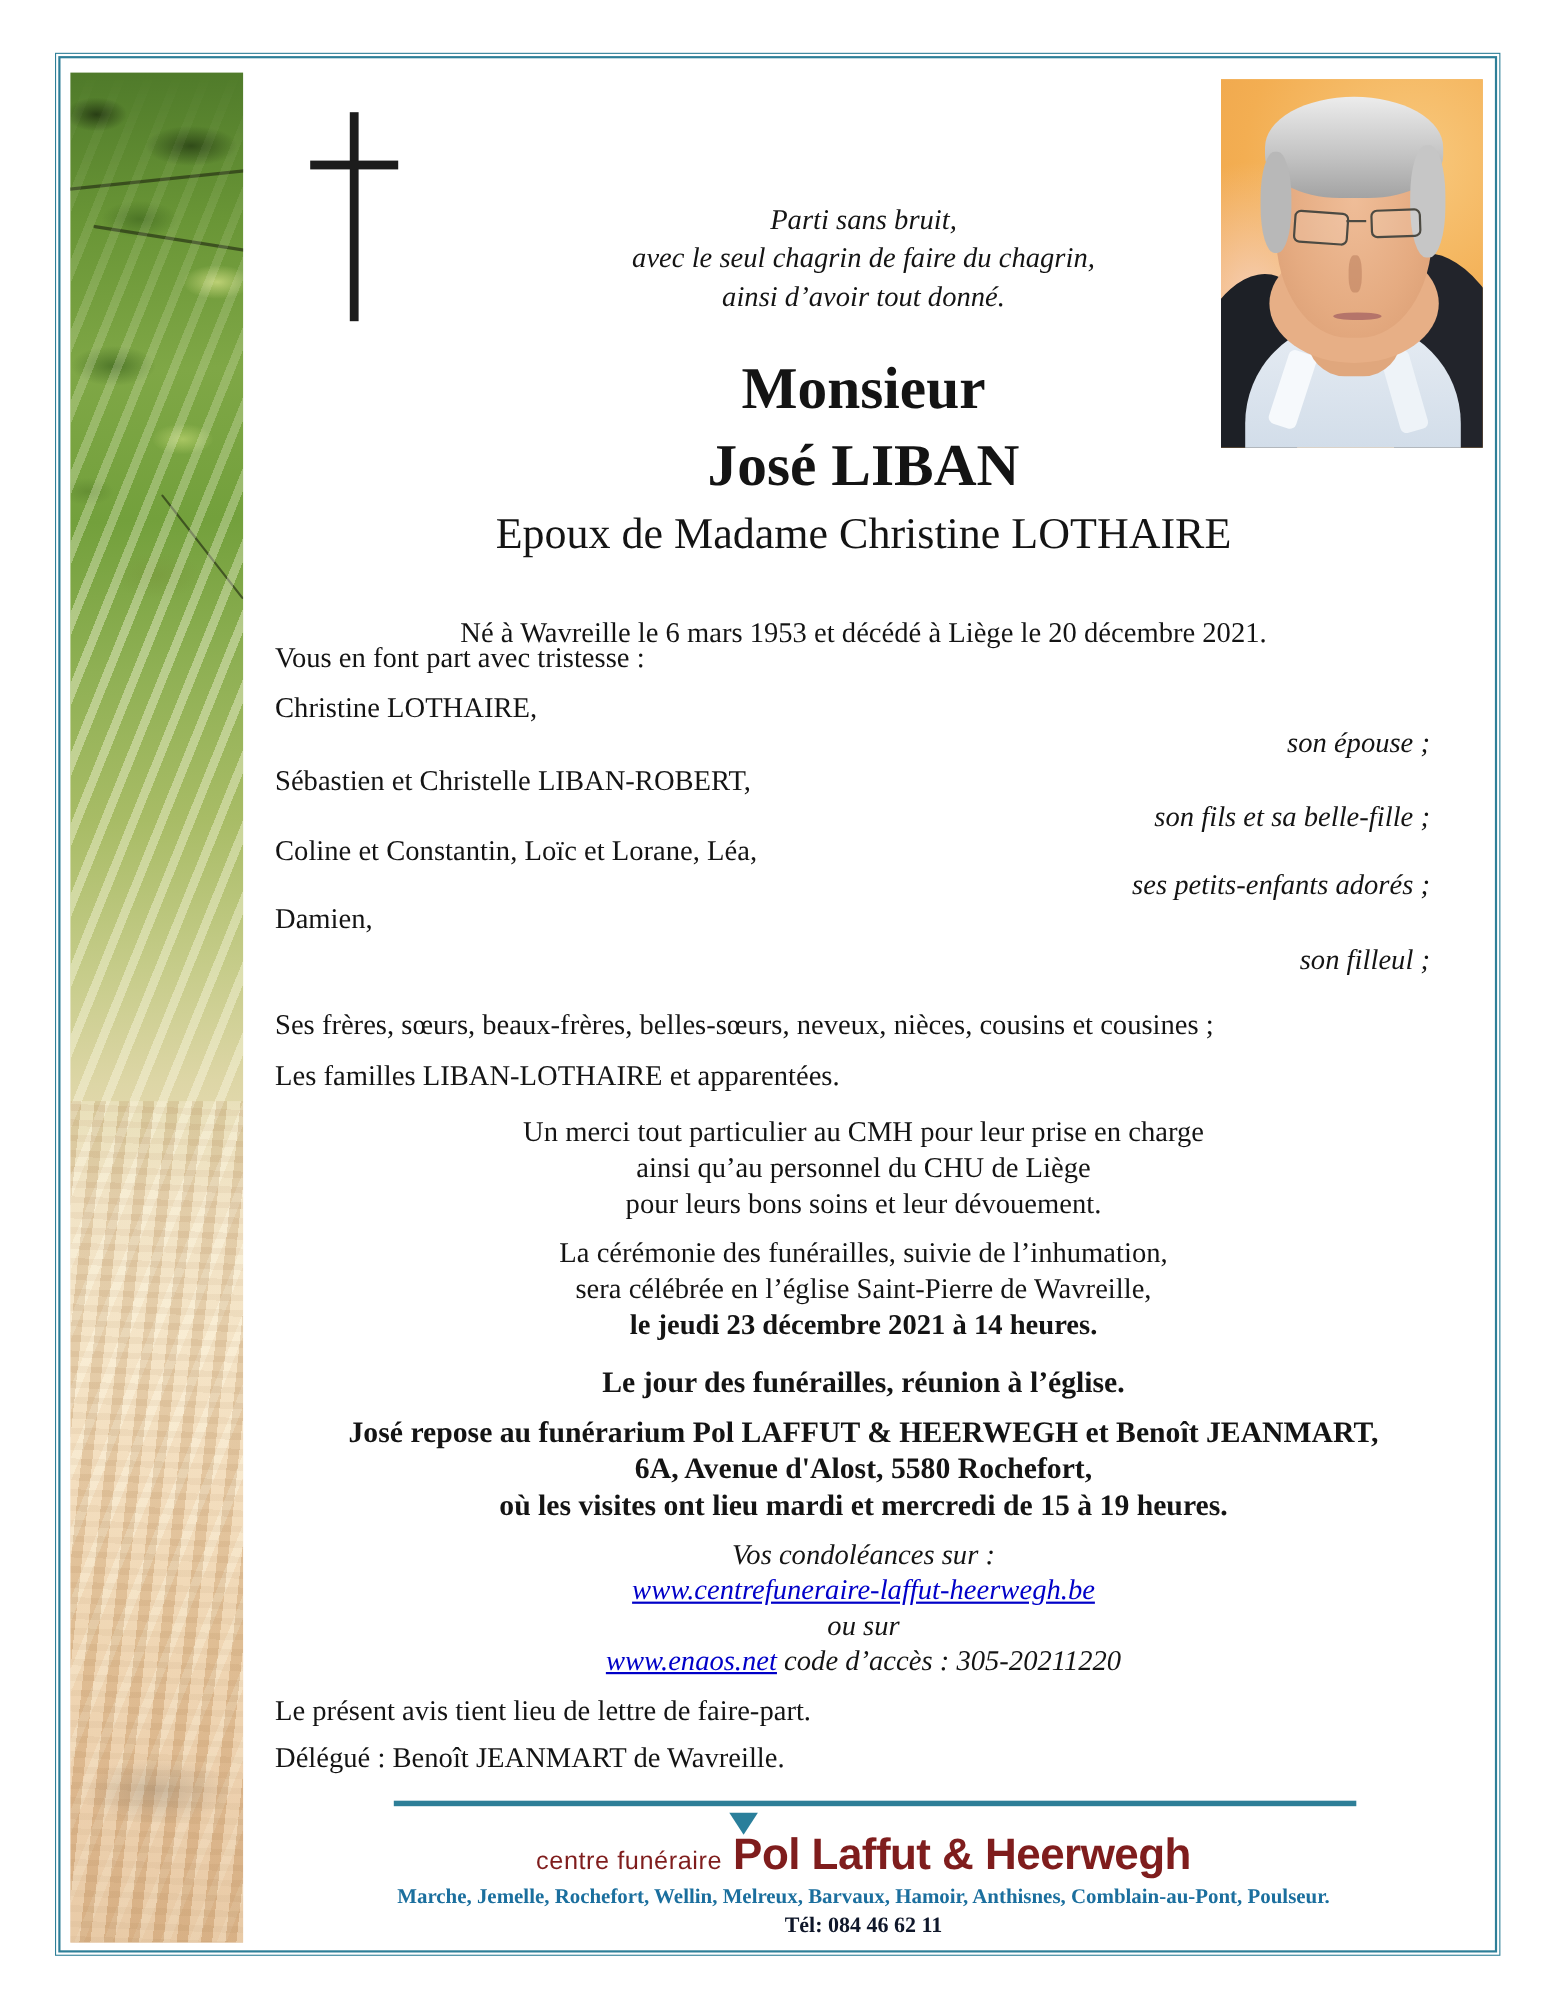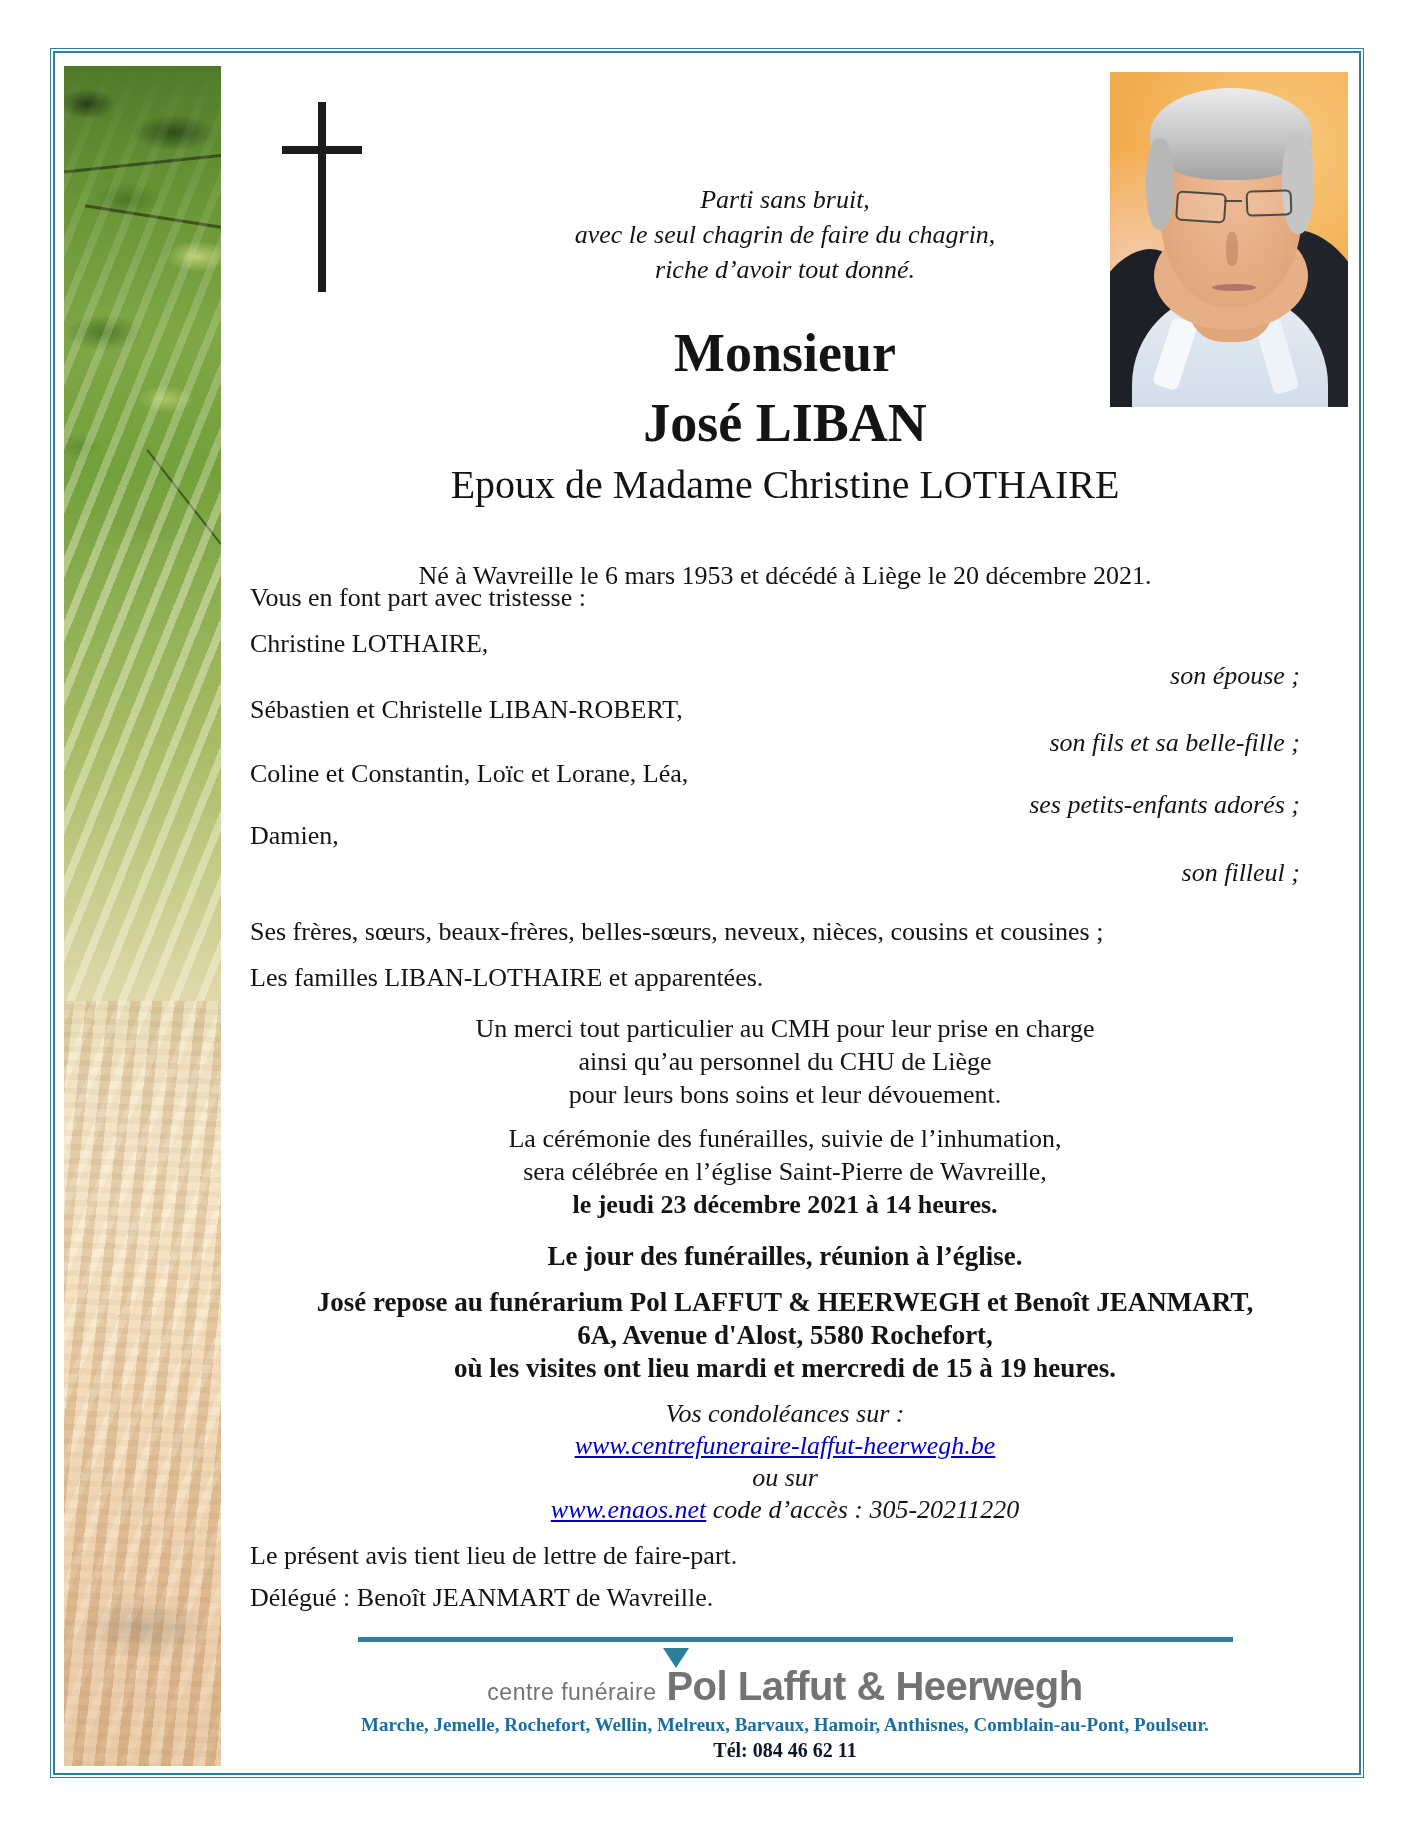--- a/index.html
+++ b/index.html
@@ -92,21 +92,21 @@
   .blk{position:absolute;left:0;width:100%;text-align:center;font-size:26px;line-height:33px;}
   .thanks{top:1012px;}
   .ceremony{top:1122px;}
   .gathering{top:1240px;font-weight:700;font-size:27px;}
   .repose{top:1286px;font-weight:700;font-size:27px;}
   .condol{top:1398px;font-style:italic;line-height:32px;}
   .condol a{color:#0000c8;text-decoration:underline;}
   .notice{top:1540px;} .delegate{top:1582px;}
   .divider{position:absolute;left:108px;top:1637px;width:875px;height:5px;background:#2e7f98;}
   .logo-line{position:absolute;left:0;top:1664px;width:100%;text-align:center;white-space:nowrap;
-             font-family:"Liberation Sans","DejaVu Sans",sans-serif;color:#737373;}
+             font-family:"Liberation Sans","DejaVu Sans",sans-serif;color:#7f1d1d;}
   .logo-prefix{font-size:23px;font-weight:500;letter-spacing:.5px;}
   .logo-brand{font-size:40px;font-weight:700;margin-left:10px;letter-spacing:-.5px;}
   .logo-triangle{position:absolute;left:50%;margin-left:-122px;top:-16px;width:0;height:0;
                  border-left:13px solid transparent;border-right:13px solid transparent;
                  border-top:20px solid #2a7f9b;}
   .towns{position:absolute;left:0;top:1713px;width:100%;text-align:center;
          font-size:19px;font-weight:700;color:#1b6f9e;line-height:23px;}
   .phone{position:absolute;left:0;top:1739px;width:100%;text-align:center;
          font-size:20px;font-weight:700;color:#0f172a;}
 </style>
@@ -153,21 +153,21 @@
       <div class="p-bridge"></div>
     </div>
     <div class="p-mouth"></div>
   </div>
 
   <div class="col">
 
     <div class="quote">
       <div>Parti sans bruit,</div>
       <div>avec le seul chagrin de faire du chagrin,</div>
-      <div>riche d’avoir tout donné.</div>
+      <div>ainsi d’avoir tout donné.</div>
     </div>
 
     <div class="line center t-monsieur">Monsieur</div>
     <div class="line center t-name">José LIBAN</div>
     <div class="line center t-spouse">Epoux de Madame Christine LOTHAIRE</div>
     <div class="line center life">Né à Wavreille le 6 mars 1953 et décédé à Liège le 20 décembre 2021.</div>
 
     <div class="line intro">Vous en font part avec tristesse :</div>
 
     <div class="line rel-n1">Christine LOTHAIRE,</div>

